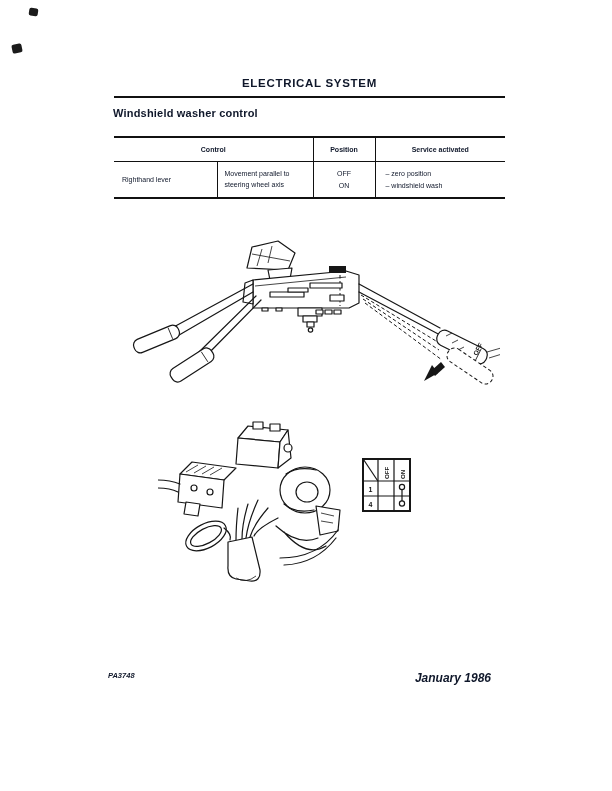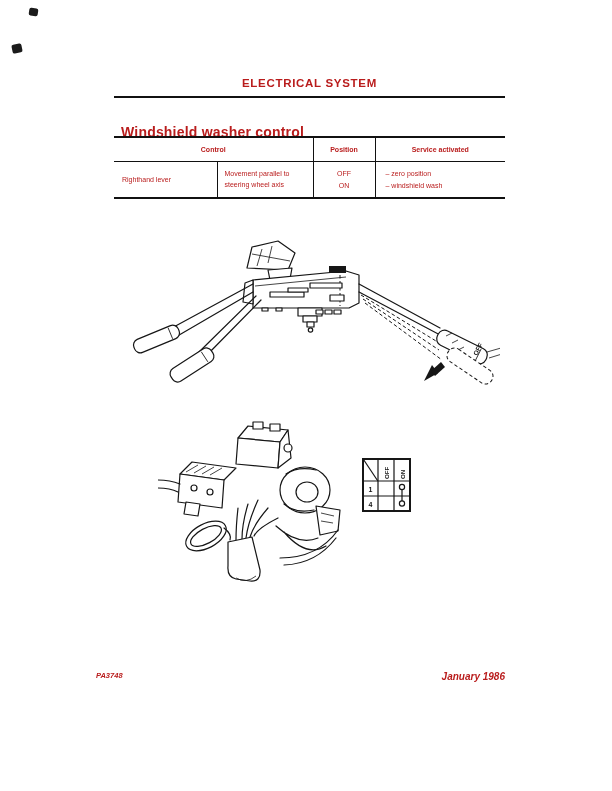--- a/index.html
+++ b/index.html
@@ -1,30 +1,30 @@
 <!DOCTYPE html>
 <html><head>
 <meta charset="utf-8">
 <style>
   html,body { margin:0; padding:0; background:#e8e8e8; }
   .page {
     position:relative; width:612px; height:791px; margin:0 auto;
-    background:#ffffff; font-family:"Liberation Sans", sans-serif; color:#b91c1c;
+    background:#ffffff; font-family:"Liberation Sans", sans-serif; color:#0f172a;
     overflow:hidden;
   }
   .speck { position:absolute; background:#1b1b1b; border-radius:2px; }
   .speck1 { left:29px; top:8px; width:9px; height:8px; transform:rotate(8deg); }
   .speck2 { left:12px; top:44px; width:10px; height:9px; transform:rotate(-12deg); }
 
   .header-title {
     position:absolute; top:77px; left:114px; width:391px; text-align:center;
     font-size:11.5px; font-weight:bold; letter-spacing:0.7px;
   }
   .header-rule { position:absolute; top:96px; left:114px; width:391px; height:2.4px; background:#111; }
-  .section-title { position:absolute; top:124px; left:113px; font-size:14px; font-weight:bold; letter-spacing:0.2px;margin-left:8px; }
+  .section-title { position:absolute; top:107px; left:113px; font-size:11px; font-weight:bold; letter-spacing:0.2px; }
 
   table.spec {
     position:absolute; top:136px; left:114px; width:391px;
     border-collapse:collapse; table-layout:fixed;
     border-top:2.2px solid #111; border-bottom:2.2px solid #111;
     font-size:7px;
   }
   table.spec td { border-left:1px solid #111; padding:0; vertical-align:middle; }
   table.spec td:first-child { border-left:none; }
   table.spec tr.hdr td { border-bottom:1.2px solid #111; height:23px; text-align:center; font-weight:bold; }
@@ -36,23 +36,23 @@
 
   svg { position:absolute; }
   svg text { font-family:"Liberation Sans", sans-serif; }
   .ln { fill:none; stroke:#161616; stroke-width:1.2; stroke-linecap:round; stroke-linejoin:round; }
   .lnw { fill:#ffffff; stroke:#161616; stroke-width:1.2; stroke-linejoin:round; }
   .thin { fill:none; stroke:#161616; stroke-width:0.8; }
   .dash { fill:none; stroke:#161616; stroke-width:1; stroke-dasharray:3.5,2.5; }
   .dashw { fill:#ffffff; stroke:#161616; stroke-width:1; stroke-dasharray:3.5,2.5; }
   .solidfill { fill:#161616; stroke:none; }
 
-  .footer-left  { position:absolute; left:96px; top:671px; font-size:7.5px; font-style:italic; font-weight:bold; }
+  .footer-left  { position:absolute; left:108px; top:671px; font-size:7.5px; font-style:italic; font-weight:bold; }
   .footer-center{ position:absolute; left:114px; top:668px; width:391px; text-align:center; font-size:10px; font-weight:bold; letter-spacing:0.3px; }
-  .footer-right { position:absolute; left:114px; top:671px; width:391px; text-align:right; font-size:10px; font-style:italic; font-weight:bold; }
+  .footer-right { position:absolute; left:100px; top:671px; width:391px; text-align:right; font-size:12px; font-style:italic; font-weight:bold; }
 </style>
 </head>
 <body>
 
 <div class="page">
 
   <div class="speck speck1"></div>
   <div class="speck speck2"></div>
 
   <div class="header-title">ELECTRICAL SYSTEM</div>

